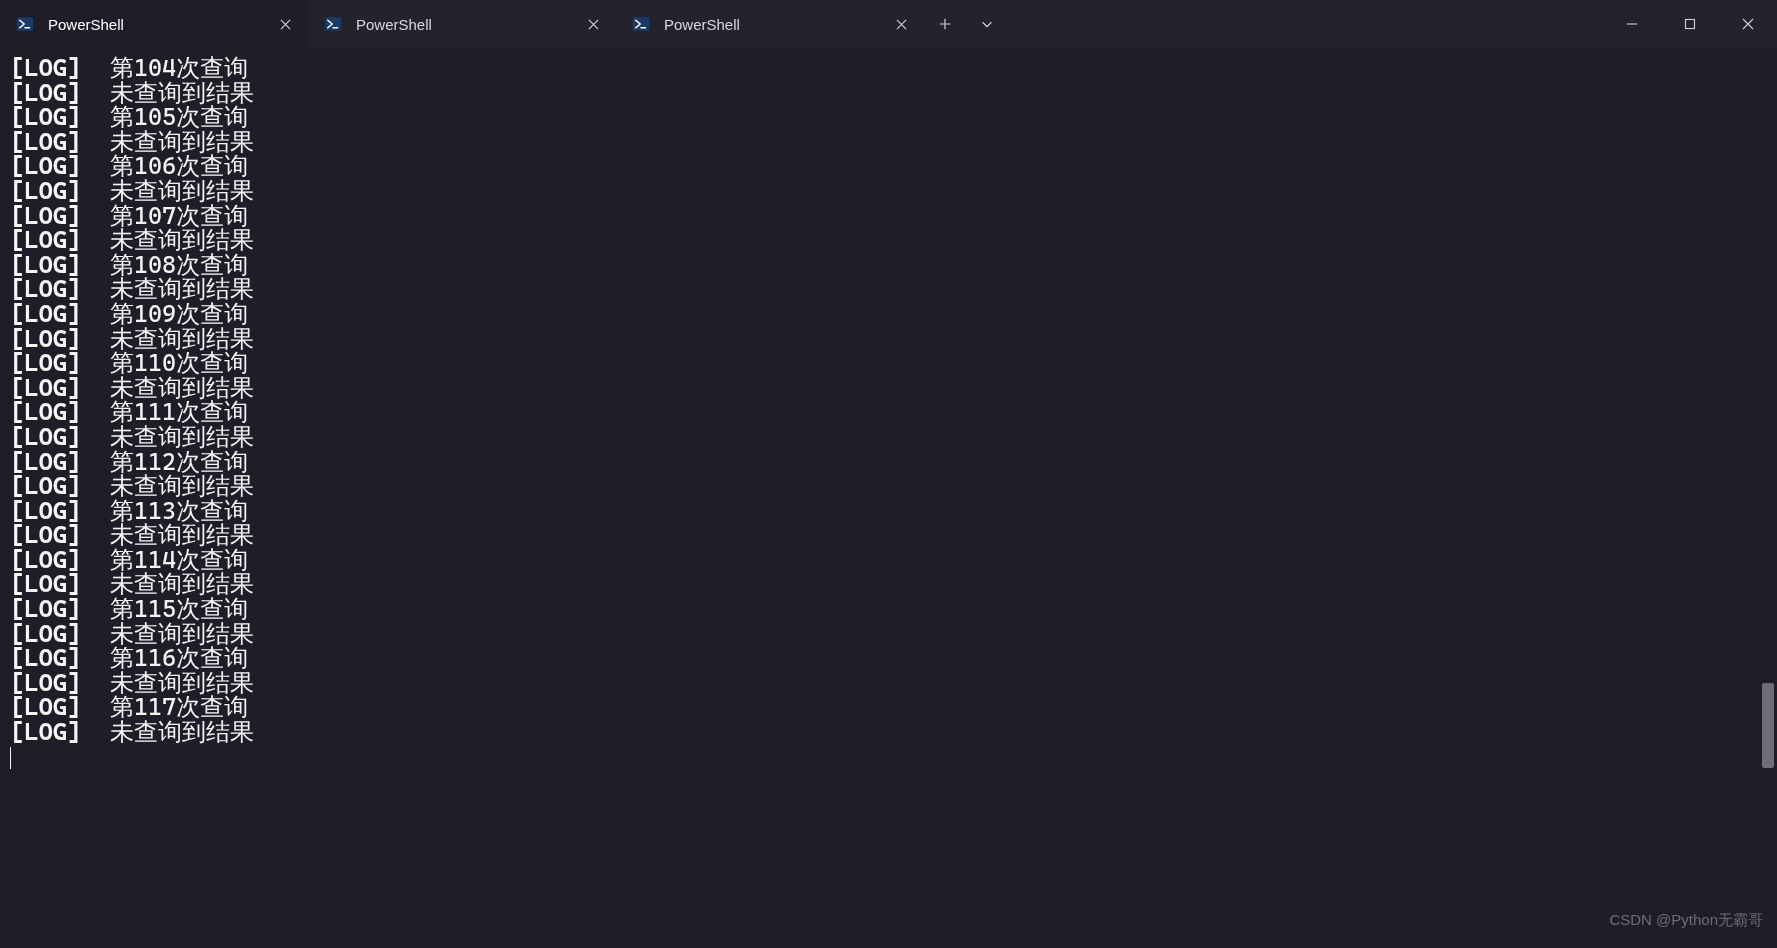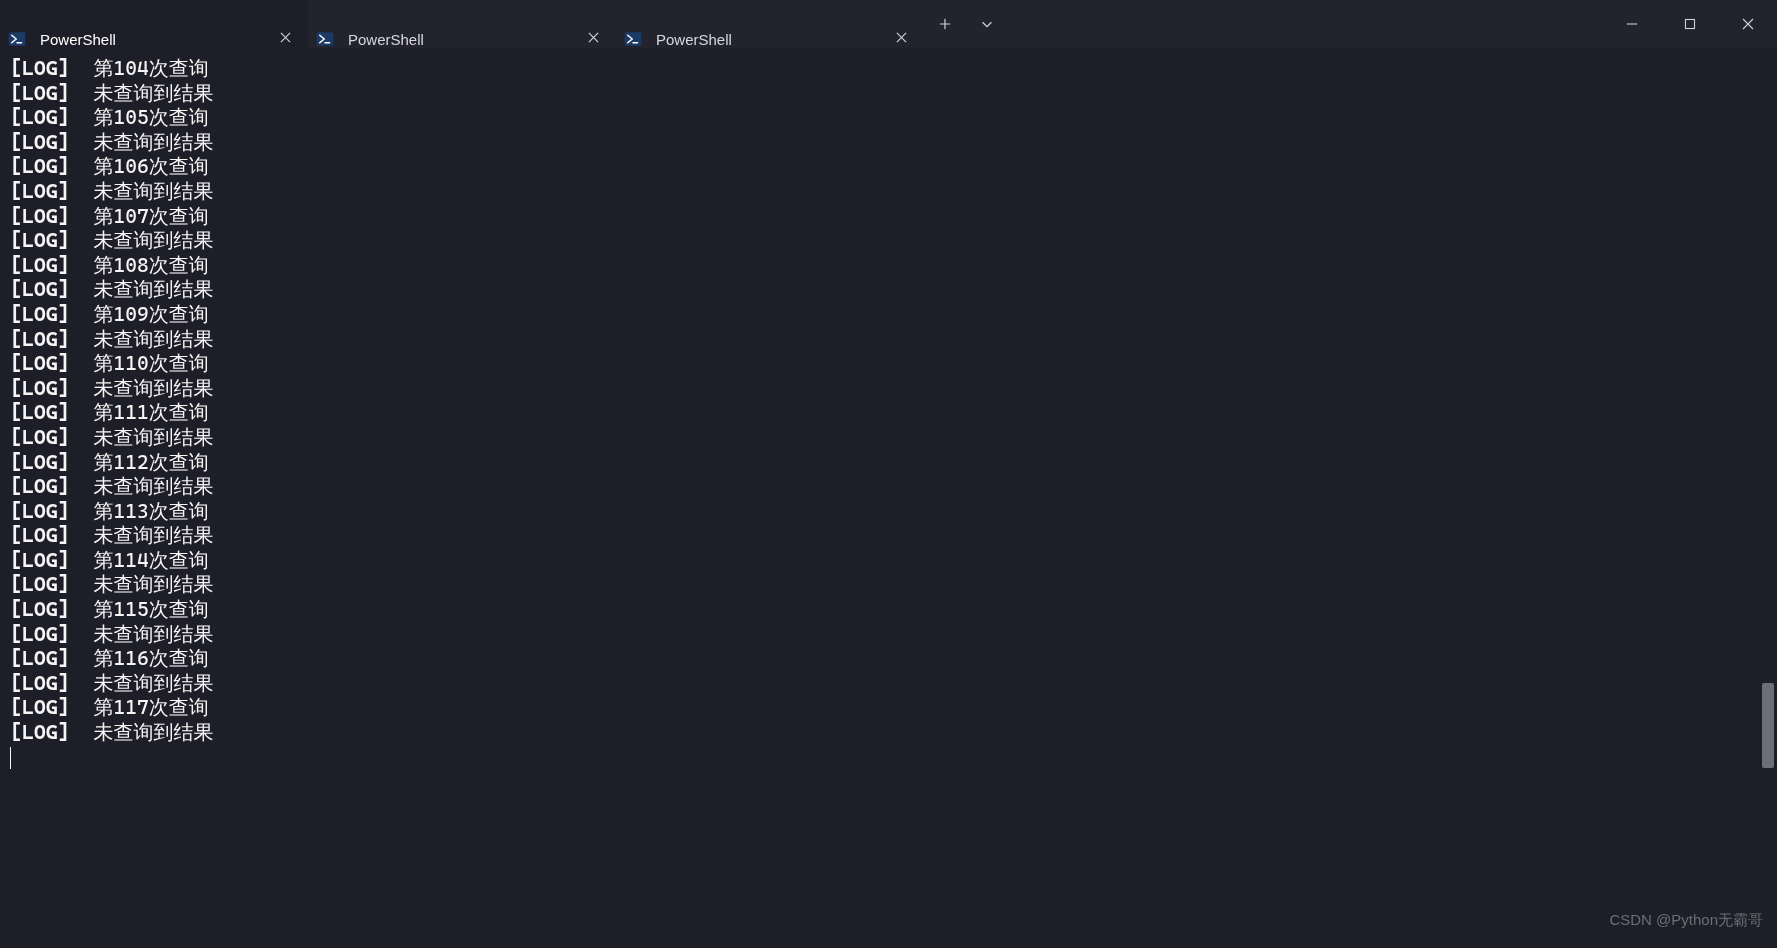--- a/index.html
+++ b/index.html
@@ -2,36 +2,36 @@
 <html><head>
 <meta charset="utf-8">
 <style>
   * { margin:0; padding:0; box-sizing:border-box; }
   html,body { width:1777px; height:948px; background:#1e1e28; font-family:"Segoe UI","Microsoft YaHei",sans-serif; overflow:hidden; }
   .window { width:100%; height:100%; display:flex; flex-direction:column; background:#1e1e28; position:relative; }
 
   
   .titlebar { height:48px; background:#23232e; display:flex; align-items:stretch; color:#ffffff; font-size:15px; }
   .tabs { display:flex; align-items:stretch; }
-  .tab { display:flex; align-items:flex-end; padding:0 12px 0 8px; width:308px; position:relative; cursor:pointer; }
+  .tab { display:flex; align-items:center; padding:0 12px 0 16px; width:308px; position:relative; cursor:pointer; }
   .tab.active { background:#1e1e28; }
   .tab .ps-icon { width:18px; height:18px; margin-right:14px; display:flex; align-items:center; justify-content:center; }
   .tab .title { flex:1; color:#ffffff; font-weight:500; }
   .tab.inactive .title { color:#d6d6dc; font-weight:400; }
   .tab .close { width:22px; height:22px; display:flex; align-items:center; justify-content:center; color:#cfcfd6; font-size:14px; border-radius:3px; }
 
   .newtab,.tabmenu { width:42px; display:flex; align-items:center; justify-content:center; color:#cfcfd6; font-size:15px; }
 
   .spacer { flex:1; }
   .win-controls { display:flex; }
   .win-btn { width:58px; display:flex; align-items:center; justify-content:center; color:#cfcfd6; }
   .win-btn svg { width:12px; height:12px; }
 
   
-  .terminal { flex:1; padding:8px 10px 0 10px; font-family:"Cascadia Mono","Consolas","Microsoft YaHei Mono","Microsoft YaHei",monospace; font-size:20px; line-height:24.6px; color:#f5f5f5; white-space:pre; position:relative; }
+  .terminal { flex:1; padding:8px 10px 0 10px; font-family:"Cascadia Mono","Consolas","Microsoft YaHei Mono","Microsoft YaHei",monospace; font-size:24px; line-height:24.6px; color:#f5f5f5; white-space:pre; position:relative; }
   .line { display:block; }
   .log-tag { font-weight:700; letter-spacing:.3px; }
   .cursor { display:inline-block; width:1px; height:22px; background:#f5f5f5; vertical-align:bottom; }
 
   
   .vsb { position:absolute; top:48px; right:3px; width:12px; bottom:0; }
   .vsb-thumb { position:absolute; right:0; width:12px; background:#6e6e78; border-radius:2px; }
 
   .watermark { position:absolute; right:14px; bottom:18px; color:#6d6d74; font-size:15px; font-family:"Microsoft YaHei",sans-serif; }
 </style>

